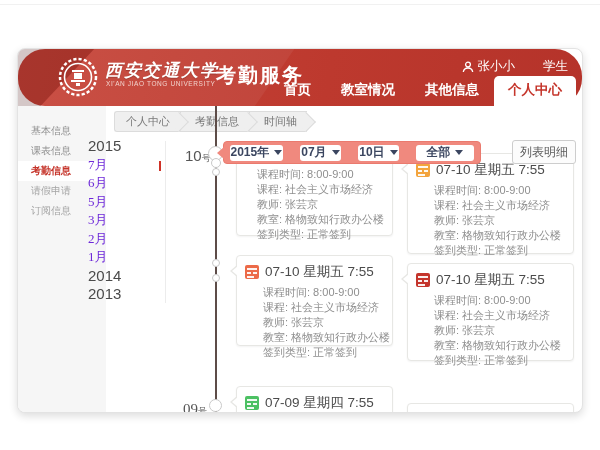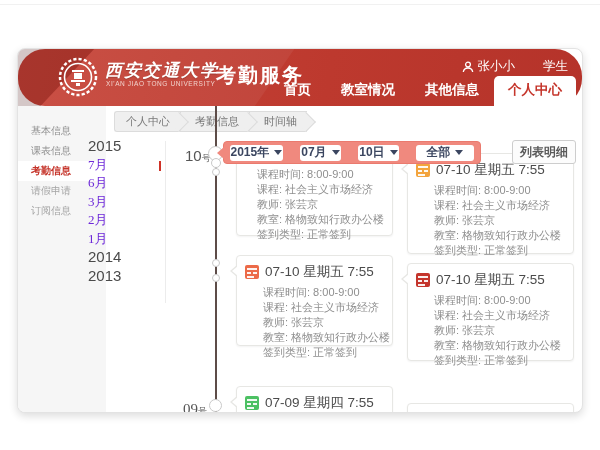--- a/index.html
+++ b/index.html
@@ -83,21 +83,21 @@
   #filter-bar::before { content:""; position:absolute; left:-7px; top:5px;
     border:6px solid transparent; border-right:7px solid #f0897e; border-left:none; }
   .dd { background:#fff; height:16px; border-radius:3px; display:flex; align-items:center;
     justify-content:center; gap:5px; font-size:12px; font-weight:bold; color:#3b4660; cursor:pointer; }
   .dd-caret { width:0; height:0; border-left:4px solid transparent; border-right:4px solid transparent;
     border-top:5px solid #3b4660; }
   #dd-year { width:56px; } #dd-month { width:44px; } #dd-day { width:43px; } #dd-type { width:62px; }
 
   #list-btn { left:494px; top:91px; width:64px; height:24px; background:#fcfcfc;
     border:1px solid #cdcdcd; border-radius:3px; font-size:12px; color:#5a5a5a;
-    text-align:center; line-height:22px; cursor:pointer; z-index:6;font-weight:bold; }
+    text-align:center; line-height:22px; cursor:pointer; z-index:6; }
 
   
   .card { position:absolute; background:#fff; border:1px solid #e7e7e4; border-radius:4px;
     box-shadow:0 1px 2px rgba(0,0,0,.05); z-index:3; }
   .card.pointed::before { content:""; position:absolute; left:-7px; top:9px;
     border:6px solid transparent; border-right:7px solid #e7e7e4; border-left:none; }
   .card.pointed::after { content:""; position:absolute; left:-5.5px; top:9.5px;
     border:5.5px solid transparent; border-right:6.5px solid #fff; border-left:none; }
   .card-head { display:flex; align-items:center; gap:6px; padding:7px 8px 4px; }
   .card-title { font-size:13.5px; color:#4b4b4b; }
@@ -169,20 +169,21 @@
   <div id="breadcrumb" class="abs">
     <div class="crumb">个人中心</div>
     <div class="crumb">考勤信息</div>
     <div class="crumb">时间轴</div>
   </div>
 
   <div id="date-nav" class="abs">
     <div class="dn-item dn-year">2015</div>
     <div class="dn-item dn-month">7月</div>
     <div class="dn-item dn-month">6月</div>
+    <div class="dn-item dn-month">5月</div>
     <div class="dn-item dn-month">3月</div>
     <div class="dn-item dn-month">2月</div>
     <div class="dn-item dn-month">1月</div>
     <div class="dn-item dn-year">2014</div>
     <div class="dn-item dn-year">2013</div>
   </div>
   <div id="month-tick" class="abs"></div>
   <div id="date-divider" class="abs"></div>
 
   <div id="tl-line" class="abs"></div>

